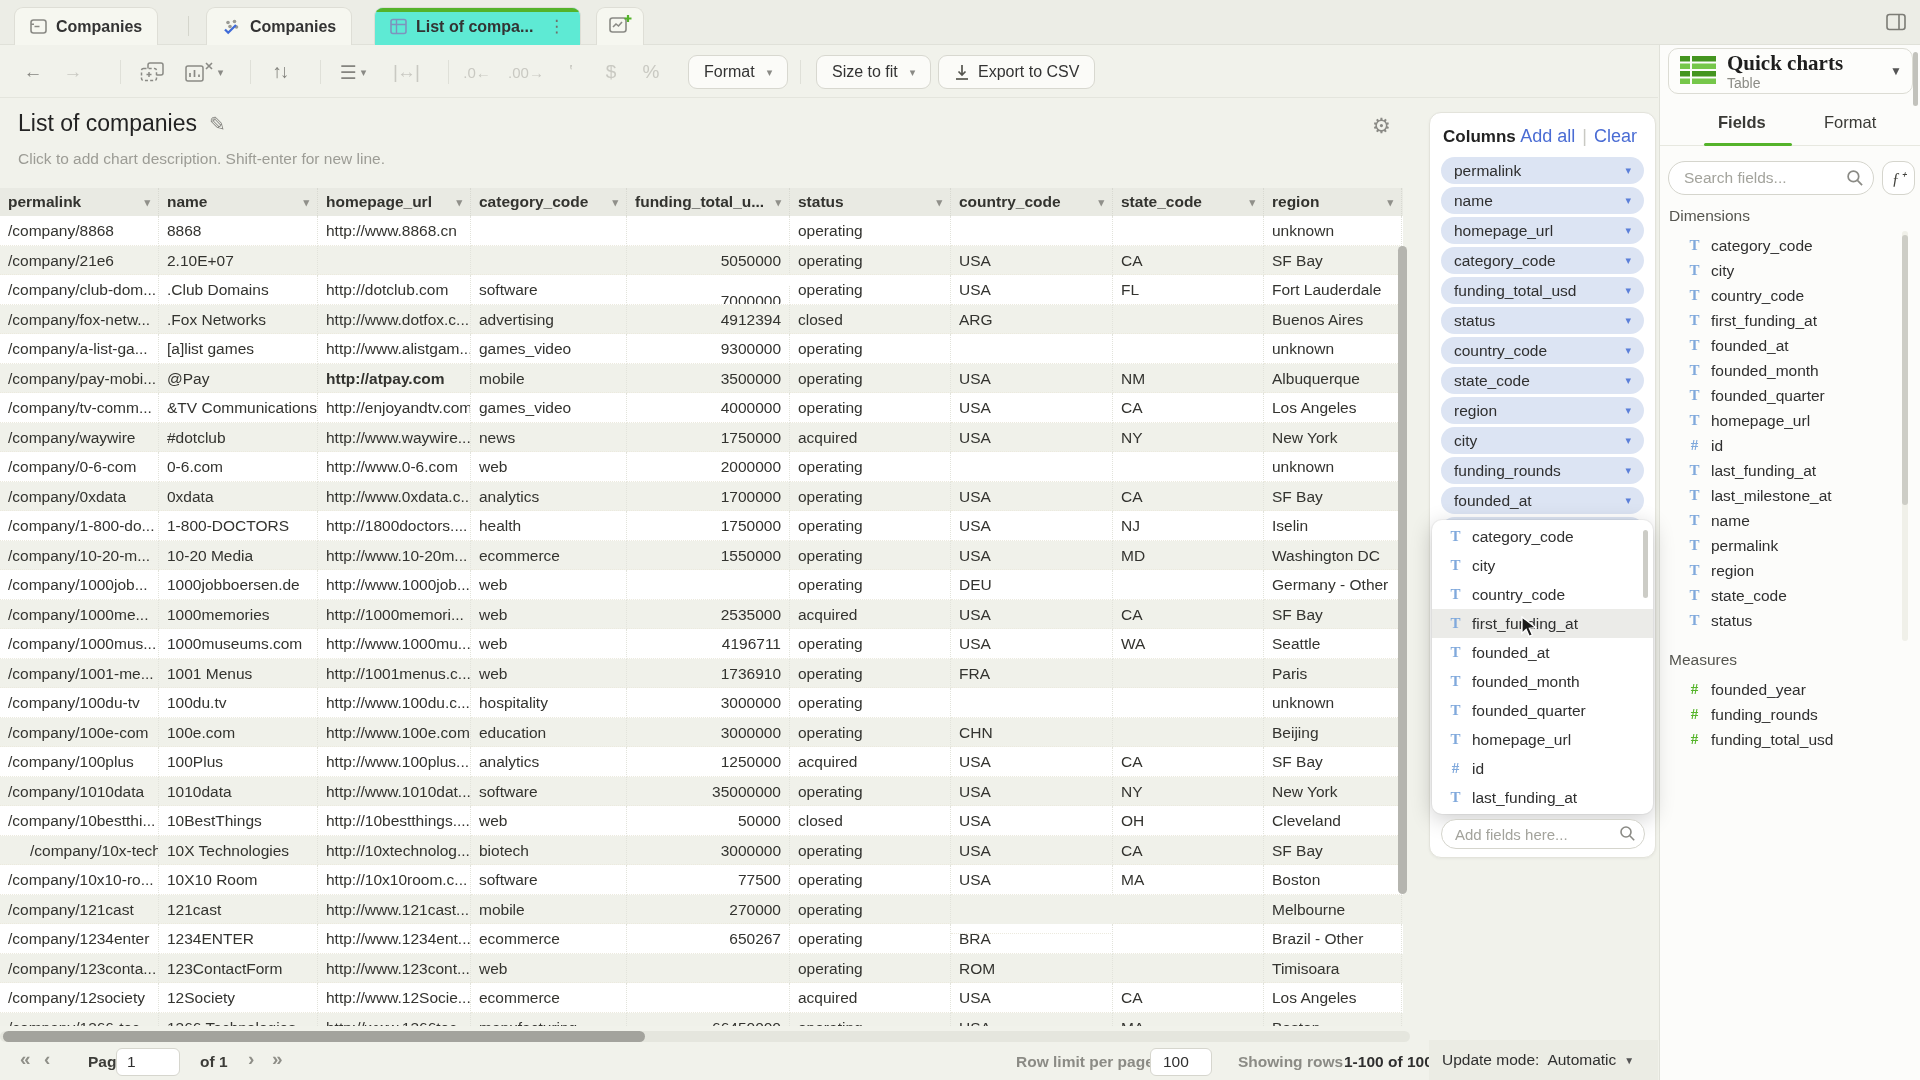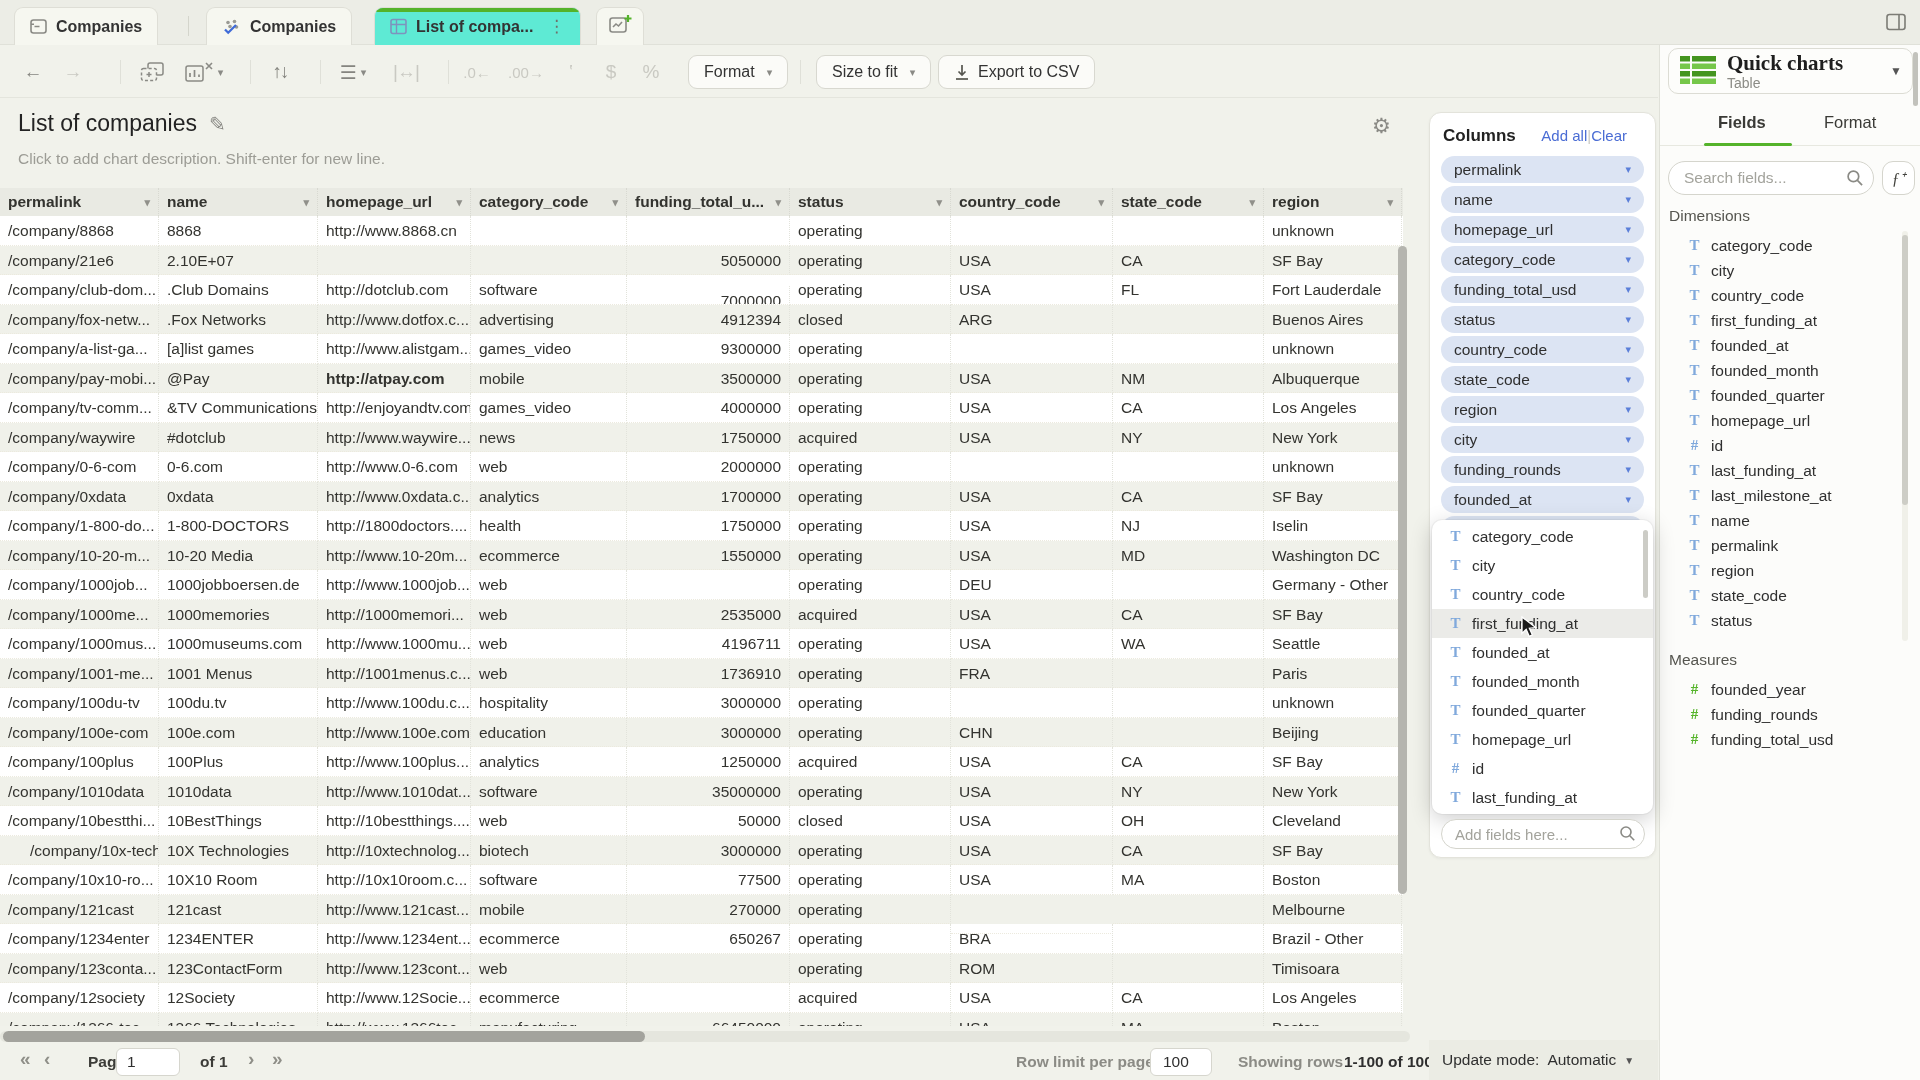--- a/index.html
+++ b/index.html
@@ -48,23 +48,23 @@
 
 .pagearrow{position:absolute;top:1048px;font-size:19px;color:#8f8f88;cursor:pointer;font-weight:700}
 .pglabel{position:absolute;top:1053px;font-size:15.5px;font-weight:700;color:#3c3c38}
 .pginput{position:absolute;left:116px;top:1048px;width:64px;height:28px;border:1px solid #d6d6ce;border-radius:6px;background:#fff;font-size:15.5px;padding:0 10px;color:#2f2f2f;font-family:"Liberation Sans",sans-serif}
 .rlinput{position:absolute;left:1150px;top:1048px;width:62px;height:28px;border:1px solid #d6d6ce;border-radius:6px;background:#fff;font-size:15.5px;padding:0 12px;color:#2f2f2f;font-family:"Liberation Sans",sans-serif}
 .graylbl{position:absolute;top:1053px;font-size:15.5px;font-weight:700;color:#8b8b85}
 .darklbl{position:absolute;top:1053px;font-size:15.5px;font-weight:700;color:#2f2f2f}
 
 
 .colpanel{position:absolute;left:1429px;top:112px;width:227px;height:746px;background:#fff;border:1px solid #e3e3db;border-radius:12px;box-shadow:0 1px 3px rgba(0,0,0,.05)}
-.cphead{display:flex;align-items:baseline;padding:13px 28px 7px 13px}
+.cphead{display:flex;align-items:baseline;padding:13px 18px 7px 13px}
 .cptitle{font-size:17px;font-weight:700;color:#222}
-.cplinks{margin-left:auto;font-size:15px;color:#4a6cd4;display:flex;align-items:baseline}
+.cplinks{margin-left:auto;font-size:18px;color:#4a6cd4;display:flex;gap:7px;align-items:baseline}
 .cplinks .sep{color:#c9c9c3}
 .cplinks span{cursor:pointer}
 .chips{padding:3px 11px 0 11px}
 .chip{height:27px;border-radius:14px;background:#dce4f3;display:flex;align-items:center;padding:0 13px;font-size:15.5px;color:#2f2f2f;margin-bottom:3px;cursor:grab}
 .chip .ccaret{margin-left:auto;color:#5b7fd9;font-size:11px;cursor:pointer}
 .dropdown{position:absolute;left:1432px;top:520px;width:221px;height:294px;background:#fff;border-radius:10px;box-shadow:0 5px 22px rgba(0,0,0,.20),0 0 0 1px rgba(0,0,0,.04);padding:2px 0;z-index:6;overflow:hidden}
 .dditem{height:29px;display:flex;align-items:center;gap:10px;padding:0 17px;font-size:15.5px;color:#2f2f2f;cursor:pointer}
 .dditem.hovered{background:#ebebe8}
 .ficon{width:13px;text-align:center;font-family:"Liberation Serif",serif;font-weight:700;font-size:15px;color:#80a9dc;flex:none}
 .ficon.green{color:#57b52c}

